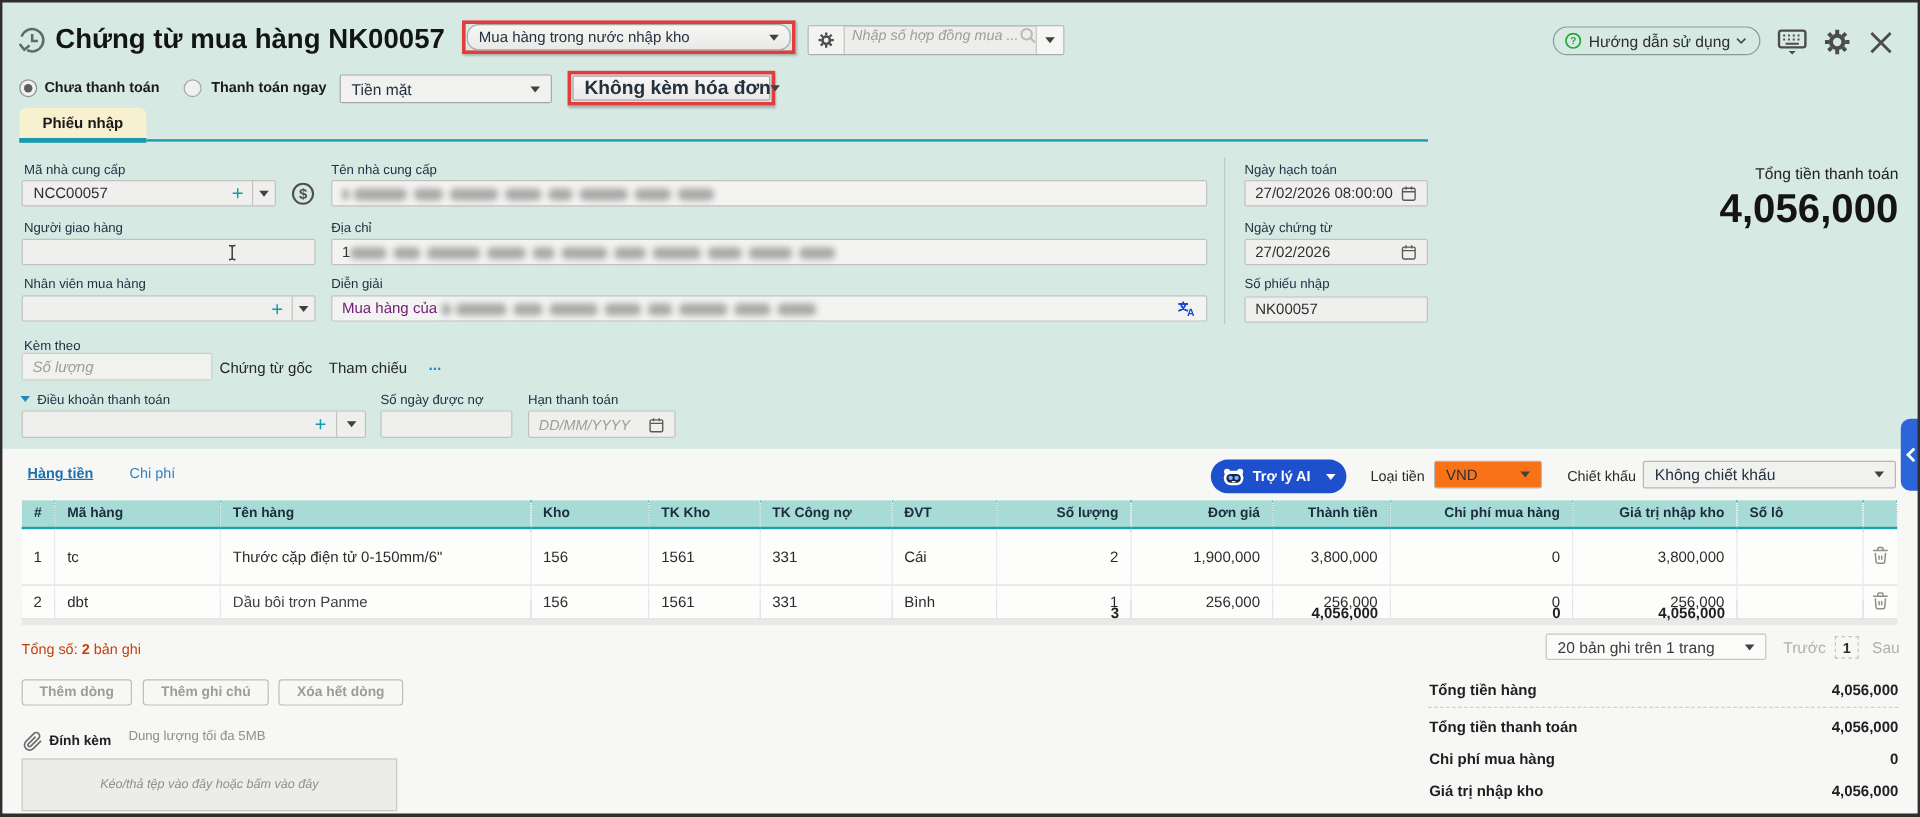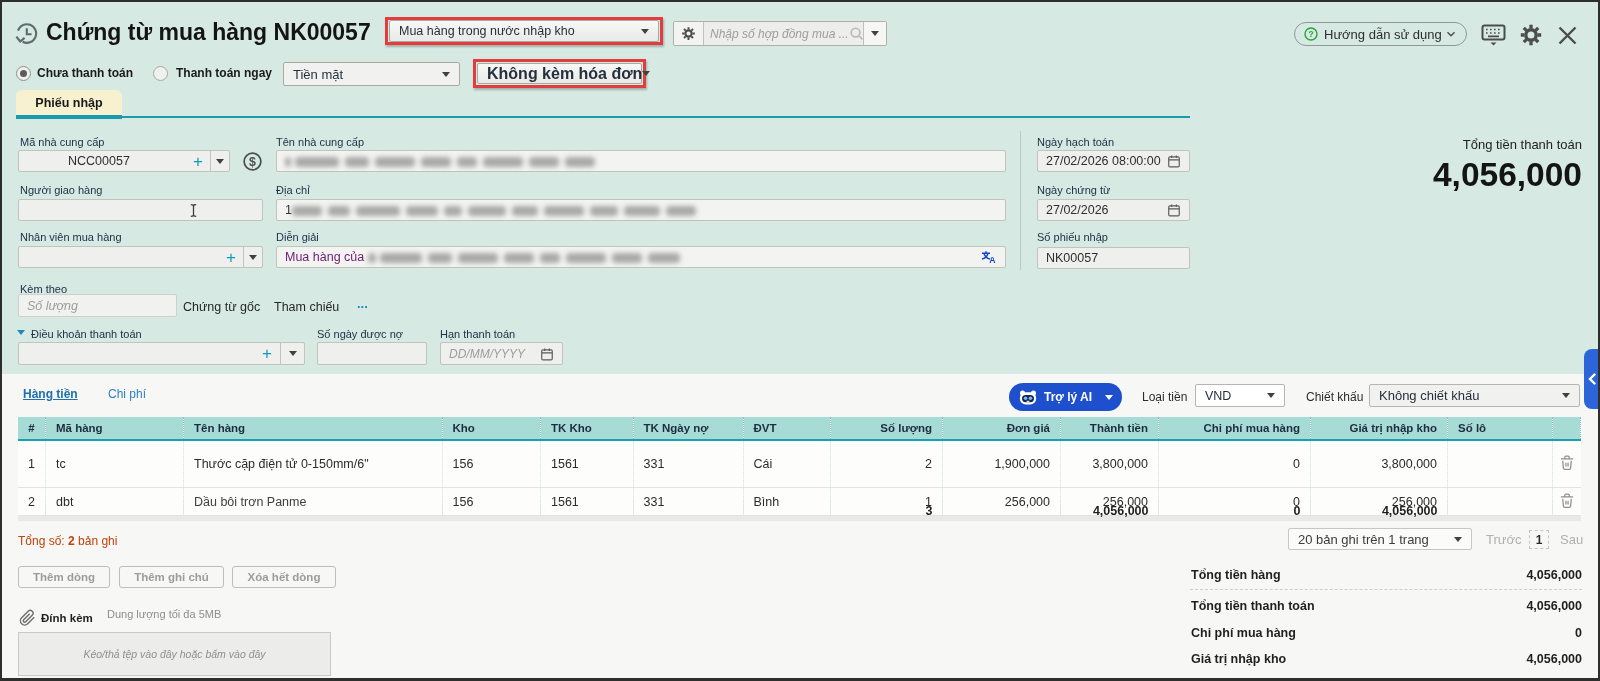--- a/index.html
+++ b/index.html
@@ -19,30 +19,30 @@
 <body>
 
 <svg class="abs" style="left:15px;top:22px" width="23" height="23" viewBox="0 0 23 23" fill="none" stroke="#5f6b6b" stroke-width="2.1">
   <path d="M3.0 8.6 A9.3 9.3 0 1 1 7.6 19.8"></path>
   <path d="M11.8 6.3 V12.2 H16.6"></path>
   <path d="M1.4 14.6 L5.2 19.5 L9.6 15.9" fill="none"></path>
 </svg>
 <div class="abs" style="left:46px;top:19px;font-size:23px;font-weight:700;color:#141414;">Chứng từ mua hàng NK00057</div>
 
 <div class="redbox" style="left:385px;top:17px;width:278px;height:28px;"></div>
-<div class="sel" style="left:389px;top:20px;width:270px;height:22px;">Mua hàng trong nước nhập kho<span class="car"></span></div>
+<div class="sel" style="left:389px;top:20px;width:270px;height:22px;border-radius:10px;">Mua hàng trong nước nhập kho<span class="car"></span></div>
 
 <div class="abs" style="left:673px;top:21px;width:214px;height:25px;border:1px solid #aeaeab;border-radius:2px;background:#ededeb;display:flex;">
   <div style="width:30px;background:#f3f3f1;border-right:1px solid #c0c0bd;display:flex;align-items:center;justify-content:center;">
     <svg width="15" height="15" viewBox="0 0 24 24" fill="none" stroke="#4c4c4c">
         <circle cx="12" cy="12" r="5" stroke-width="3.4"></circle>
         <path stroke-width="3.1" d="M18.5 12h3.7M16.6 16.6l2.6 2.6M12 18.5v3.7M7.4 16.6l-2.6 2.6M5.5 12H1.8M7.4 7.4L4.8 4.8M12 5.5V1.8M16.6 7.4l2.6-2.6"></path>
       </svg>
   </div>
-  <div style="flex:1;display:flex;align-items:center;padding:0 6px;font-size:12px;overflow:hidden;white-space:nowrap;" class="ghost">Nhập số hợp đồng mua ...
+  <div style="flex:1;display:flex;align-items:flex-start;padding:0 6px;font-size:12px;overflow:hidden;white-space:nowrap;" class="ghost">Nhập số hợp đồng mua ...
     <svg style="margin-left:auto;flex:none" width="15" height="15" viewBox="0 0 24 24" fill="none" stroke="#b9b9b6" stroke-width="2.6">
         <circle cx="10.5" cy="10.5" r="7"></circle>
         <path d="M16 16l5.5 5.5"></path>
       </svg>
   </div>
   <div style="width:23px;background:#f6f6f4;border-left:1px solid #c0c0bd;display:flex;align-items:center;justify-content:center;">
       <span class="car" style="margin:0"></span>
     </div>
 </div>
 
@@ -78,21 +78,21 @@
 <div class="sel" style="left:283px;top:62px;width:177px;height:24px;background:#f1f1ef;font-size:13px;">Tiền mặt<span class="car"></span></div>
 <div class="redbox" style="left:473px;top:59px;width:173px;height:29px;"></div>
 <div class="sel" style="left:477px;top:63px;width:165px;height:21px;font-weight:700;font-size:16px;">Không kèm hóa đơn<span class="car"></span></div>
 
 <div class="abs" style="left:16px;top:90px;width:106px;height:25px;background:#f8f1cf;border-radius:6px 6px 0 0;display:flex;align-items:center;justify-content:center;font-size:12.5px;font-weight:700;color:#191919;">Phiếu nhập</div>
 <div class="abs" style="left:16px;top:115px;width:106px;height:4px;background:#1a9aad;"></div>
 <div class="abs" style="left:122px;top:116px;width:1068px;height:2px;background:#1a9aad;"></div>
 
 <div class="lbl" style="left:20px;top:136px;">Mã nhà cung cấp</div>
 <div class="inp" style="left:18px;top:150px;width:212px;height:22px;padding:0;">
-  <span style="padding-left:9px;margin-left:40px;">NCC00057</span>
+  <span style="padding-left:9px;">NCC00057</span>
   <span class="plus" style="margin-left:auto;padding-right:7px;">+</span>
   <span class="vdiv"></span>
   <span style="width:18px;display:flex;justify-content:center;">
       <span class="car" style="margin:0"></span>
     </span>
 </div>
 <svg class="abs" style="left:243px;top:152px" width="19" height="19" viewBox="0 0 20 20">
     <circle cx="10" cy="10" r="8.8" fill="none" stroke="#4e4e4e" stroke-width="1.8"></circle>
     <text x="10" y="14.6" text-anchor="middle" font-size="13" font-weight="bold" fill="#4e4e4e" font-family="Liberation Sans">$</text>
   </svg>
@@ -235,21 +235,21 @@
       </g>
       <rect x="4.4" y="6.2" width="13.2" height="8" rx="4" fill="#14264e"></rect>
       <circle cx="8.3" cy="9.8" r="2" fill="#7db5f5"></circle>
       <circle cx="13.7" cy="9.8" r="2" fill="#7db5f5"></circle>
       <path d="M9.8 13.2h2.4" stroke="#fff" stroke-width="1.1" stroke-linecap="round"></path>
     </svg>
   <span style="margin-left:6px;font-size:12px;font-weight:700;color:#fff;white-space:nowrap;">Trợ lý AI</span>
   <span class="car" style="border-top-color:#fff;border-left-width:4px;border-right-width:4px;border-top-width:5px;"></span>
 </div>
 <div class="abs" style="left:1142px;top:390px;font-size:12px;color:#2c2c2c;">Loại tiền</div>
-<div class="sel" style="left:1195px;top:384px;width:90px;height:23px;background:#ffffff;border-color:#b5b5b2;">VND<span class="car"></span></div>
+<div class="sel" style="left:1195px;top:384px;width:90px;height:23px;background:#f97316;border-color:#b5b5b2;">VND<span class="car"></span></div>
 <div class="abs" style="left:1306px;top:390px;font-size:12px;color:#2c2c2c;">Chiết khấu</div>
 <div class="sel" style="left:1369px;top:384px;width:211px;height:23px;background:#f1f1ef;border-color:#b5b5b2;font-size:13px;">Không chiết khấu<span class="car"></span></div>
 
 <div class="abs" style="left:18px;top:500px;width:1563px;height:21px;background:#e9e9e7;"></div>
 <div id="tbl" class="abs" style="left:18px;top:417px;width:1563px;">
     <table style="border-collapse:collapse;table-layout:fixed;width:1563px;">
       <colgroup>
         <col style="width:27.5px">
         <col style="width:138px">
         <col style="width:258.5px">
@@ -265,21 +265,21 @@
         <col style="width:105px">
         <col style="width:28px">
       </colgroup>
       <tbody>
         <tr style="background:#a7dbd5;height:23px;">
           <td style="border-right:1px dotted #83bfc6;border-bottom:2px solid #19a0b2;font-size:11.5px;font-weight:700;color:#1c2d3f;padding:0 10px;text-align:center;overflow:hidden;">#</td>
           <td style="border-right:1px dotted #83bfc6;border-bottom:2px solid #19a0b2;font-size:11.5px;font-weight:700;color:#1c2d3f;padding:0 10px;text-align:left;overflow:hidden;">Mã hàng</td>
           <td style="border-right:1px dotted #83bfc6;border-bottom:2px solid #19a0b2;font-size:11.5px;font-weight:700;color:#1c2d3f;padding:0 10px;text-align:left;overflow:hidden;">Tên hàng</td>
           <td style="border-right:1px dotted #83bfc6;border-bottom:2px solid #19a0b2;font-size:11.5px;font-weight:700;color:#1c2d3f;padding:0 10px;text-align:left;overflow:hidden;">Kho</td>
           <td style="border-right:1px dotted #83bfc6;border-bottom:2px solid #19a0b2;font-size:11.5px;font-weight:700;color:#1c2d3f;padding:0 10px;text-align:left;overflow:hidden;">TK Kho</td>
-          <td style="border-right:1px dotted #83bfc6;border-bottom:2px solid #19a0b2;font-size:11.5px;font-weight:700;color:#1c2d3f;padding:0 10px;text-align:left;overflow:hidden;">TK Ngày nợ</td>
+          <td style="border-right:1px dotted #83bfc6;border-bottom:2px solid #19a0b2;font-size:11.5px;font-weight:700;color:#1c2d3f;padding:0 10px;text-align:left;overflow:hidden;">TK Công nợ</td>
           <td style="border-right:1px dotted #83bfc6;border-bottom:2px solid #19a0b2;font-size:11.5px;font-weight:700;color:#1c2d3f;padding:0 10px;text-align:left;overflow:hidden;">ĐVT</td>
           <td style="border-right:1px dotted #83bfc6;border-bottom:2px solid #19a0b2;font-size:11.5px;font-weight:700;color:#1c2d3f;padding:0 10px;text-align:right;overflow:hidden;">Số lượng</td>
           <td style="border-right:1px dotted #83bfc6;border-bottom:2px solid #19a0b2;font-size:11.5px;font-weight:700;color:#1c2d3f;padding:0 10px;text-align:right;overflow:hidden;">Đơn giá</td>
           <td style="border-right:1px dotted #83bfc6;border-bottom:2px solid #19a0b2;font-size:11.5px;font-weight:700;color:#1c2d3f;padding:0 10px;text-align:right;overflow:hidden;">Thành tiền</td>
           <td style="border-right:1px dotted #83bfc6;border-bottom:2px solid #19a0b2;font-size:11.5px;font-weight:700;color:#1c2d3f;padding:0 10px;text-align:right;overflow:hidden;">Chi phí mua hàng</td>
           <td style="border-right:1px dotted #83bfc6;border-bottom:2px solid #19a0b2;font-size:11.5px;font-weight:700;color:#1c2d3f;padding:0 10px;text-align:right;overflow:hidden;">Giá trị nhập kho</td>
           <td style="border-right:1px dotted #83bfc6;border-bottom:2px solid #19a0b2;font-size:11.5px;font-weight:700;color:#1c2d3f;padding:0 10px;text-align:left;overflow:hidden;">Số lô</td>
           <td style="border-right:1px dotted #83bfc6;border-bottom:2px solid #19a0b2;font-size:11.5px;font-weight:700;color:#1c2d3f;padding:0 10px;text-align:center;overflow:hidden;"></td>
         </tr>
         <tr style="background:#fdfdfc;height:28px;">

